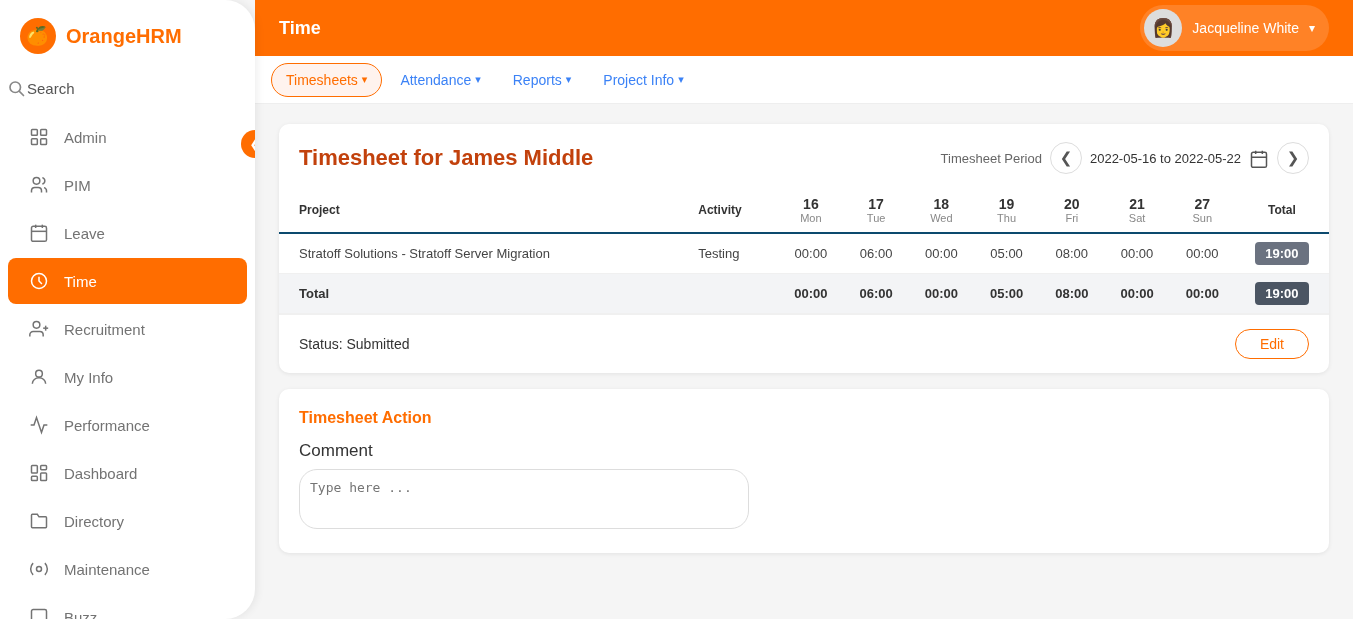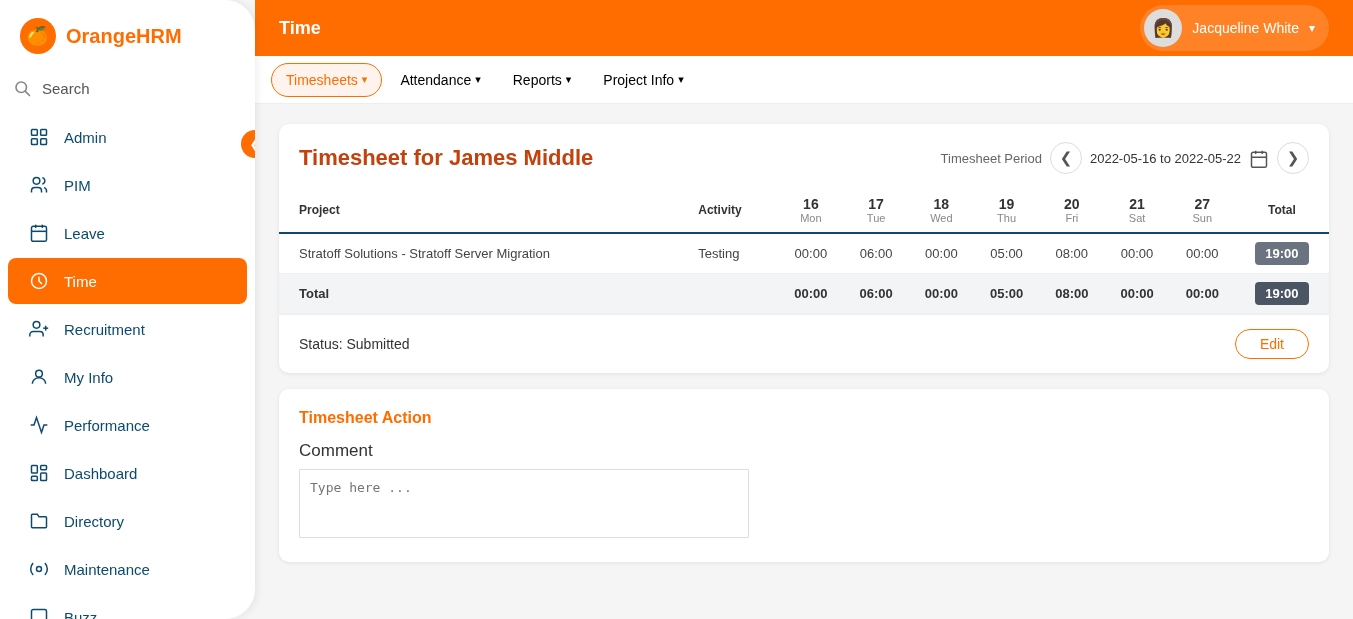--- a/index.html
+++ b/index.html
@@ -28,34 +28,34 @@
       width: 36px; height: 36px;
       background: #ff6d00;
       border-radius: 50%;
       display: flex; align-items: center; justify-content: center;
       color: white; font-size: 18px; font-weight: bold;
     }
     .logo-text { font-size: 20px; font-weight: 700; color: #333; }
     .logo-text span { color: #ff6d00; }
 
     .sidebar-search {
-      display: flex; align-items: center; gap: 10px;
-      padding: 10px 20px 14px 12px;
+      display: flex; align-items: center; gap: 1px;
+      padding: 10px 20px 14px 6px;
       color: #666; cursor: pointer;
     }
     .sidebar-search .search-icon-wrap {
       width: 20px; height: 20px; display: flex; align-items: center; justify-content: center;
     }
     .sidebar-search span { font-size: 15px; color: #555; }
 
     .sidebar-nav { flex: 1; overflow-y: auto; }
     .nav-item {
       display: flex; align-items: center; gap: 14px;
       padding: 12px 20px;
-      color: #0c4a6e; cursor: pointer; font-size: 15px;
+      color: #737373; cursor: pointer; font-size: 15px;
       border-radius: 8px; margin: 2px 8px;
       transition: background 0.15s;
     }
     .nav-item.active {
       background: #ff6d00;
       color: white;
       border-radius: 8px;
     }
     .nav-icon { width: 22px; height: 22px; display: flex; align-items: center; justify-content: center; }
 
@@ -102,21 +102,21 @@
     .subnav {
       background: white;
       display: flex; align-items: center; gap: 4px;
       padding: 0 16px;
       border-bottom: 1px solid #eee;
       height: 48px; min-height: 48px;
     }
     .subnav-item {
       display: flex; align-items: center; gap: 4px;
       padding: 8px 14px;
-      font-size: 14px; color: #000000;
+      font-size: 14px; color: #3b82f6;
       cursor: pointer; border-radius: 20px;
       white-space: nowrap;
     }
     .subnav-item.active {
       background: #fff3ee;
       color: #ff6d00;
       border: 1.5px solid #ff6d00;
       border-radius: 20px;
     }
     .subnav-item .chevron { font-size: 11px; }
@@ -203,23 +203,23 @@
       cursor: pointer;
       font-weight: 500;
     }
 
     
     .action-card { background: white; border-radius: 10px; box-shadow: 0 1px 4px rgba(0,0,0,0.08); padding: 20px; }
     .action-title { font-size: 16px; font-weight: 700; color: #ff6d00; margin-bottom: 14px; }
     .comment-label { font-size: 17px; color: #333; margin-bottom: 8px; }
     .comment-area {
       width: 100%; max-width: 450px;
-      height: 69px;
+      height: 60px;
       border: 1px solid #ddd;
-      border-radius: 1px;
+      border-radius: 18px;
       padding: 10px;
       font-size: 13px;
       color: #b91c1c;
       resize: none;
       outline: none;
     }
 
     
     svg { display: inline-block; vertical-align: middle; }
   </style>

